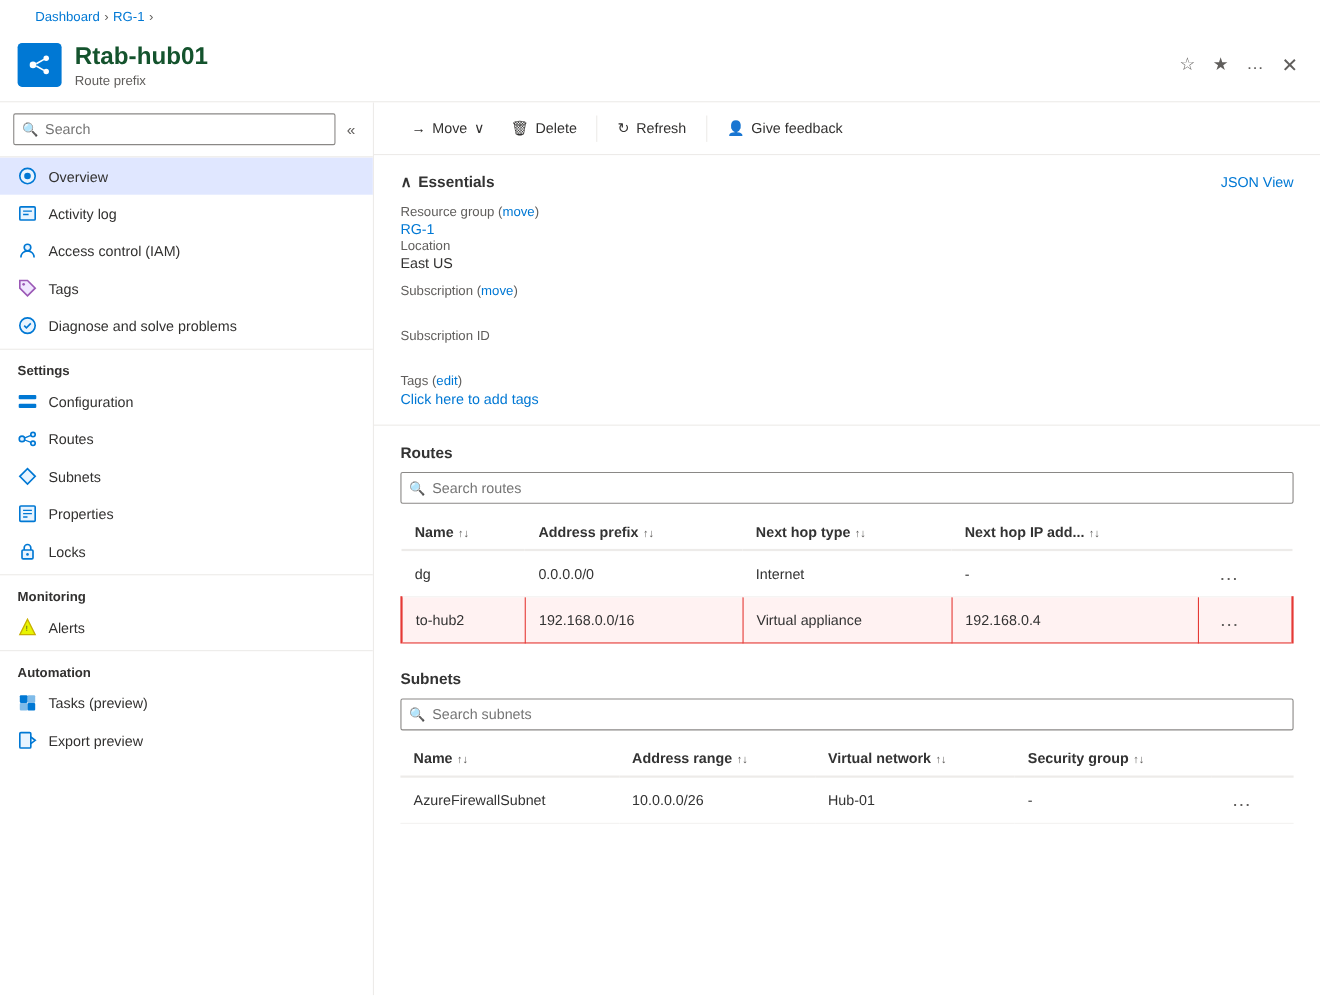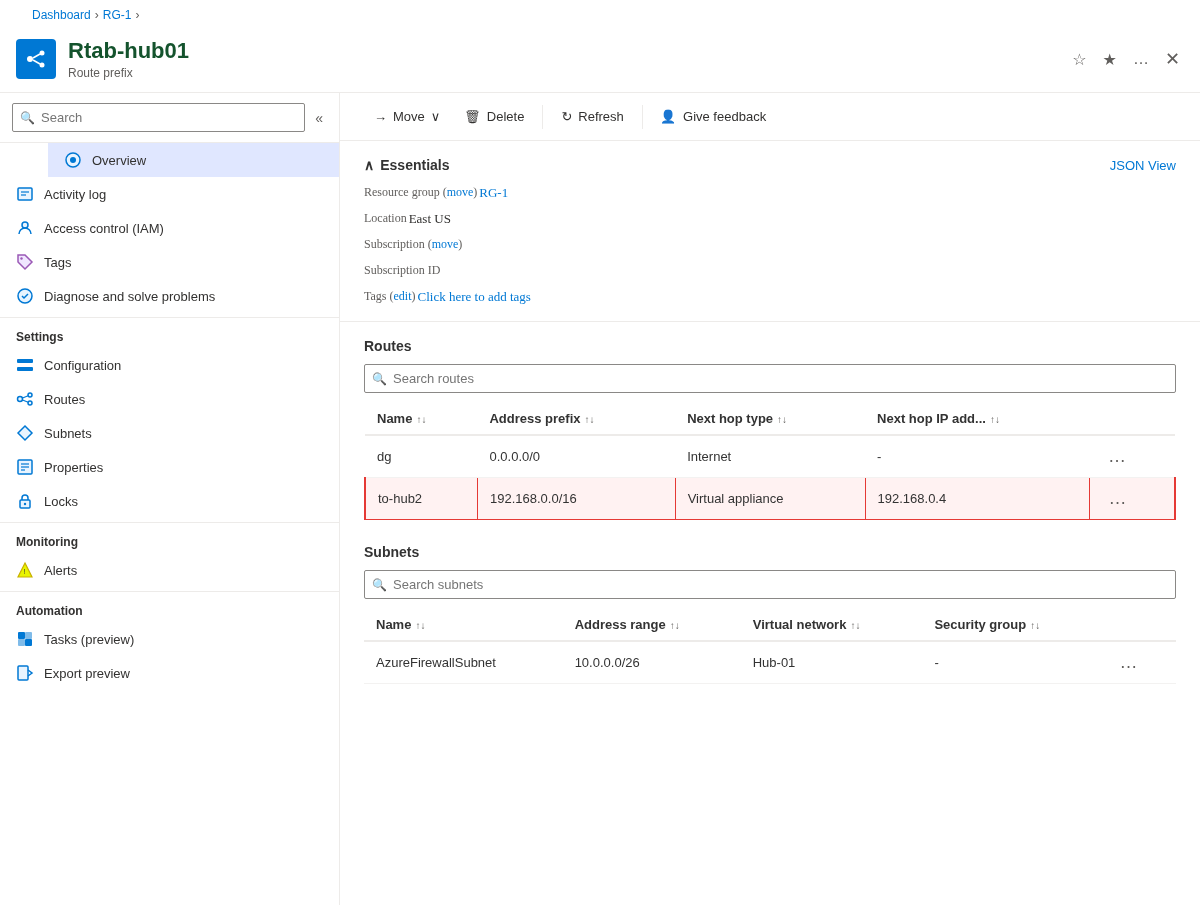--- a/index.html
+++ b/index.html
@@ -25,40 +25,40 @@
     .main-layout { display: flex; flex: 1; overflow: hidden; }
 
     
     .sidebar { width: 340px; border-right: 1px solid #edebe9; display: flex; flex-direction: column; overflow: hidden; flex-shrink: 0; }
     .search-box { padding: 10px 12px; border-bottom: 1px solid #edebe9; display: flex; align-items: center; gap: 6px; position: relative; }
     .search-box input { width: 100%; border: 1px solid #8a8886; border-radius: 2px; padding: 6px 8px 6px 28px; font-size: 13px; outline: none; }
     .search-icon-inner { position: absolute; left: 20px; color: #605e5c; font-size: 12px; }
     .collapse-btn { background: none; border: none; cursor: pointer; color: #605e5c; font-size: 14px; padding: 4px; flex-shrink: 0; }
     .sidebar-scroll { overflow-y: auto; flex: 1; }
     .sidebar-item { display: flex; align-items: center; padding: 8px 16px; cursor: pointer; gap: 10px; }
-    .sidebar-item.active { background: #e0e7ff; margin-left: 48px; }
+    .sidebar-item.active { background: #e0e7ff; }
     .sidebar-item-icon { width: 18px; height: 18px; display: flex; align-items: center; justify-content: center; flex-shrink: 0; }
     .sidebar-item-label { font-size: 13px; color: #323130; }
     .sidebar-section { padding: 12px 16px 4px; font-size: 12px; font-weight: 600; color: #323130; border-top: 1px solid #edebe9; margin-top: 4px; }
 
     
     .content-area { flex: 1; overflow-y: auto; display: flex; flex-direction: column; }
 
     
     .toolbar { display: flex; align-items: center; padding: 10px 24px; border-bottom: 1px solid #edebe9; gap: 4px; }
     .toolbar-btn { display: flex; align-items: center; gap: 6px; background: none; border: none; cursor: pointer; padding: 6px 10px; font-size: 13px; color: #323130; border-radius: 2px; }
     .toolbar-divider { width: 1px; height: 24px; background: #edebe9; margin: 0 4px; }
 
     
     .essentials-section { padding: 16px 24px; border-bottom: 1px solid #edebe9; }
     .essentials-header { display: flex; align-items: center; justify-content: space-between; margin-bottom: 12px; }
     .essentials-title { font-size: 14px; font-weight: 600; display: flex; align-items: center; gap: 6px; }
     .json-view-link { color: #0078d4; text-decoration: none; font-size: 13px; }
     .essentials-grid { display: grid; grid-template-columns: 1fr 1fr; gap: 12px 32px; }
-    .essentials-field { display: flex; gap: 2px; font-family: Liberation Serif, serif; }
+    .essentials-field { display: flex; flex-direction: column; gap: 2px; }
     .essentials-field-label { font-size: 12px; color: #605e5c; }
     .essentials-field-value { font-size: 13px; color: #323130; }
     .essentials-field-link { color: #0078d4; text-decoration: none; }
 
     
     .routes-section { padding: 16px 24px 8px; }
     .section-title { font-size: 14px; font-weight: 600; margin-bottom: 10px; }
     .search-input-wrapper { display: flex; align-items: center; position: relative; margin-bottom: 10px; }
     .search-input-wrapper input { width: 100%; border: 1px solid #8a8886; border-radius: 2px; padding: 6px 8px 6px 28px; font-size: 13px; outline: none; }
     .search-input-icon { position: absolute; left: 8px; color: #605e5c; font-size: 12px; }
@@ -296,21 +296,21 @@
         </div>
         <a href="#" class="json-view-link">JSON View</a>
       </div>
       <div class="essentials-grid">
 
         <div>
           <div class="essentials-field">
             <span class="essentials-field-label">Resource group (<a href="#" class="essentials-field-link">move</a>)</span>
             <a href="#" class="essentials-field-link">RG-1</a>
           </div>
-          <div class="essentials-field" style="margin-top:10px">
+          <div class="essentials-field" style="">
             <span class="essentials-field-label">Location</span>
             <span class="essentials-field-value">East US</span>
           </div>
           <div class="essentials-field" style="margin-top:10px">
             <span class="essentials-field-label">Subscription (<a href="#" class="essentials-field-link">move</a>)</span>
             <span class="essentials-field-value">&nbsp;</span>
           </div>
           <div class="essentials-field" style="margin-top:10px">
             <span class="essentials-field-label">Subscription ID</span>
             <span class="essentials-field-value">&nbsp;</span>

